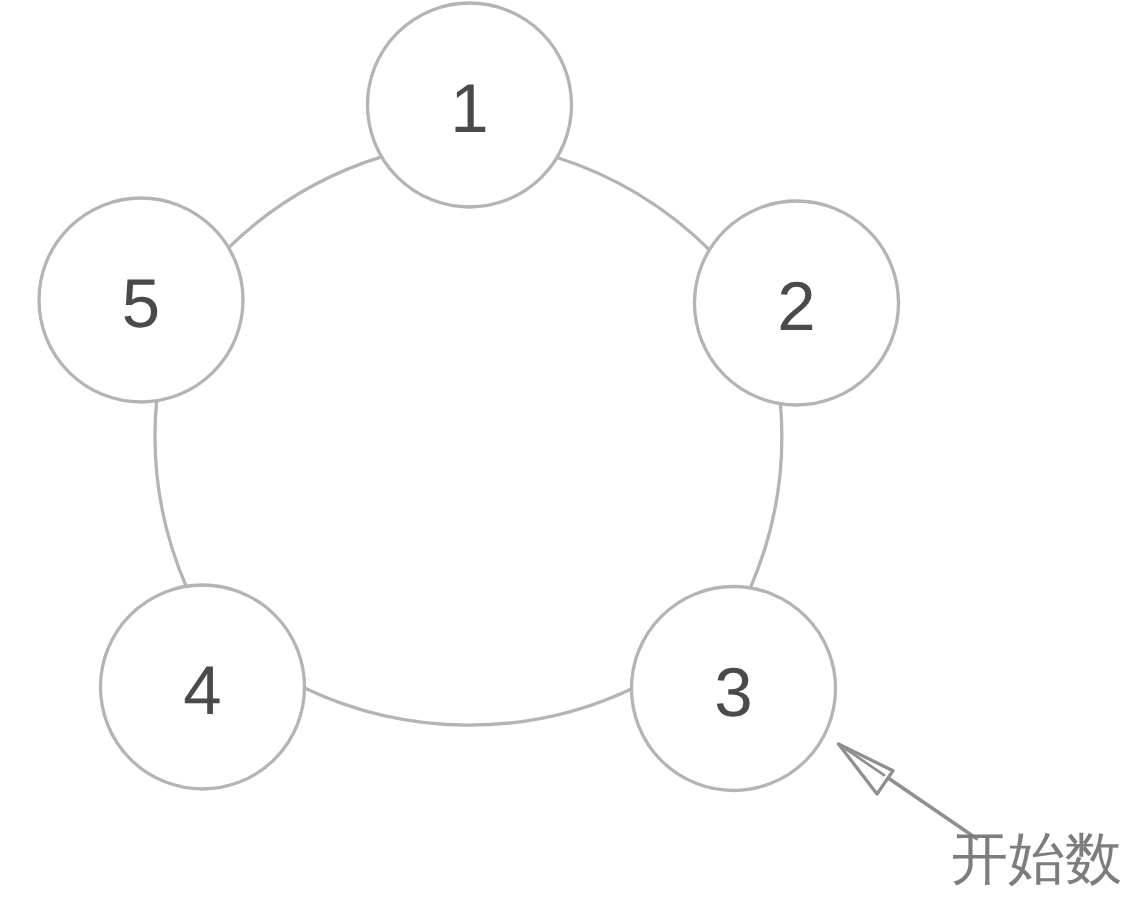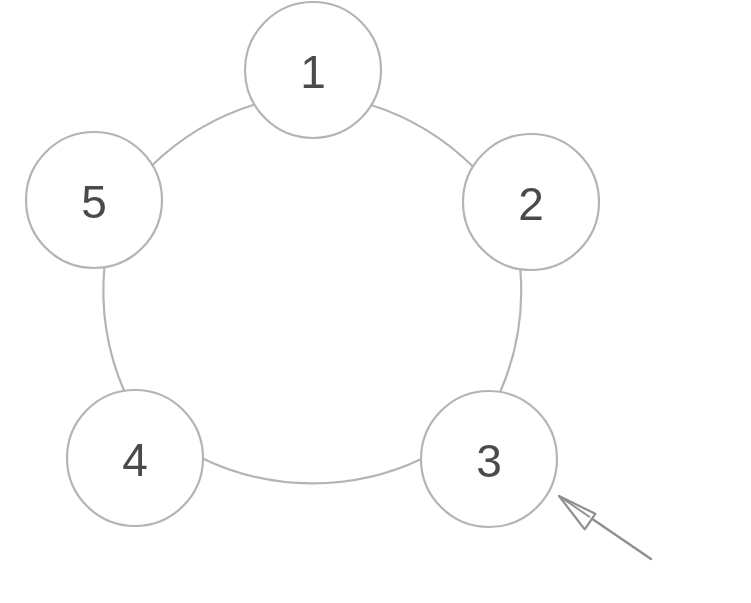--- a/index.html
+++ b/index.html
@@ -112,14 +112,15 @@
         </g>
       </g>
 
     <g id="callout-group">
       <path id="callout-line" class="callout-line" d="M 588.0 515.9 L 651 559"></path>
       <path id="callout-head" class="callout-head" d="M 559 496 L 584.7 529.3 L 595.3 513.8 Z"></path>
       <path id="callout-head-spine" class="callout-head-spine" d="M 559 496 L 589.4 516.8"></path>
     </g>
   </svg>
 
+  <div class="callout-text" id="callout-text" style="left: 634px; top: 553px;">开始数</div>
 
 </div>
 
 </body></html>

